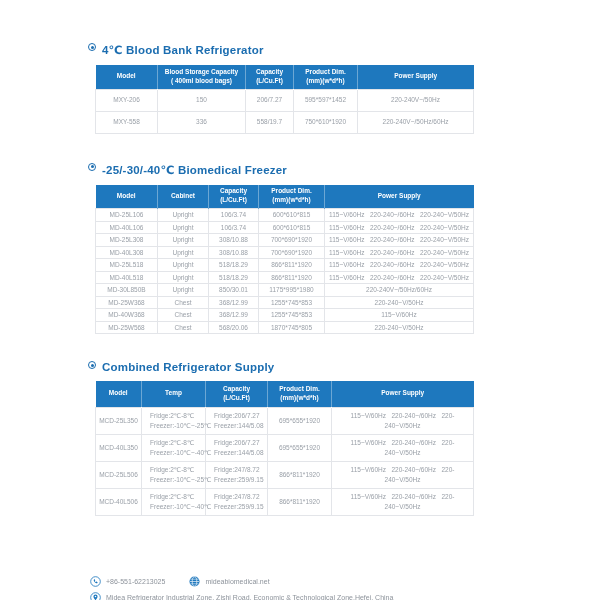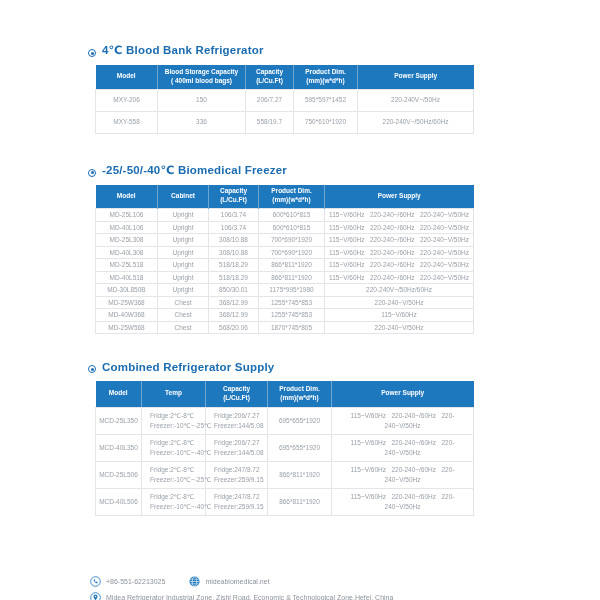--- a/index.html
+++ b/index.html
@@ -8,21 +8,21 @@
     --body-text:#9AA0A8;
     --border:#E3E5E9;
     --footer-text:#8D939B;
     --icon-blue:#1E78BE;
   }
   *{box-sizing:border-box;margin:0;padding:0;}
   html,body{width:600px;height:600px;background:#ffffff;overflow:hidden;}
   body{font-family:"Liberation Sans","DejaVu Sans",sans-serif;}
   .page{padding:43px 0 0 88px;width:600px;}
 
-  .section-title{display:flex;align-items:flex-end;gap:6px;margin-bottom:8px;}
+  .section-title{display:flex;align-items:flex-start;gap:6px;margin-bottom:8px;}
   .bullet{width:8px;height:8px;border:1.6px solid var(--title-blue);border-radius:50%;
           display:inline-flex;align-items:center;justify-content:center;flex:0 0 auto;}
   .bullet::after{content:"";width:3px;height:3px;border-radius:50%;background:var(--title-blue);}
   .section-title span.txt{color:var(--title-blue);font-size:11.5px;font-weight:bold;letter-spacing:.2px;}
 
   table{border-collapse:collapse;table-layout:fixed;margin-left:7px;width:378px;background:#fff;}
   th{background:var(--header-blue);color:#ffffff;font-size:6.5px;font-weight:bold;
      text-align:center;vertical-align:middle;white-space:pre-line;line-height:1.35;
      border-right:1px solid rgba(255,255,255,.35);padding:2px 1px;}
   th:last-child{border-right:none;}
@@ -102,21 +102,21 @@
             <td>750*610*1920</td>
             <td>220-240V~/50Hz/60Hz</td>
           </tr>
         </tbody>
     </table>
   </div>
 
   <div class="sec2">
     <div class="section-title">
       <span class="bullet"></span>
-      <span class="txt">-25/-50/-40℃ Biomedical Freezer</span>
+      <span class="txt">-25/-30/-40℃ Biomedical Freezer</span>
     </div>
     <table class="t1">
       <thead>
           <tr>
             <th>Model</th>
             <th>Cabinet</th>
             <th>Capacity
 (L/Cu.Ft)</th>
             <th>Product Dim.
 (mm)(w*d*h)</th>

